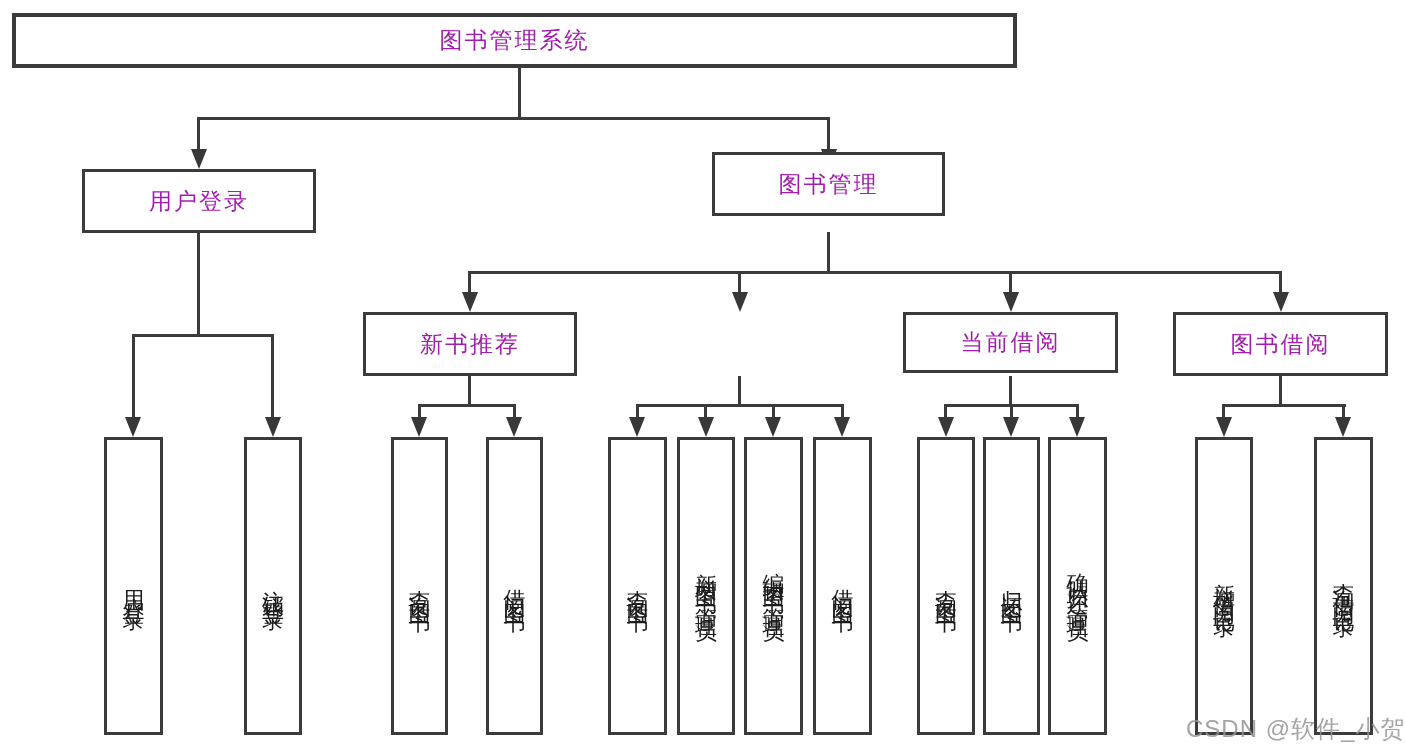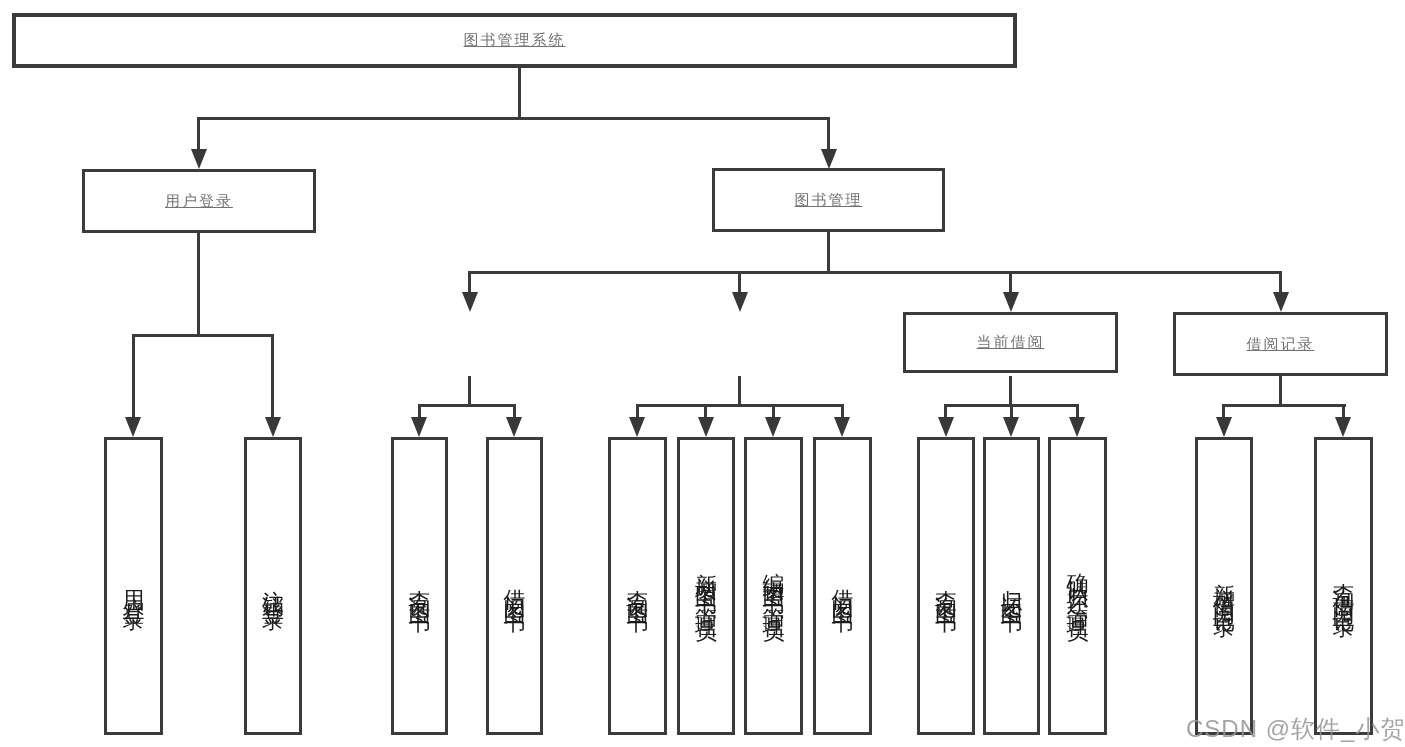--- a/index.html
+++ b/index.html
@@ -20,25 +20,24 @@
     position: absolute;
     box-sizing: border-box;
     border: 3px solid #3b3b3b;
     background: #ffffff;
     display: flex;
     align-items: center;
     justify-content: center;
   }
   .hnode.root { border-width: 4px; }
   .hnode span {
-    font-size: 15px;
+    font-size: 23px;
     letter-spacing: 2px;
-    color: #737373;
+    color: #a21caf;
     white-space: nowrap;
-    text-decoration: underline;
   }
   .vnode {
     position: absolute;
     box-sizing: border-box;
     border: 3px solid #3b3b3b;
     background: #ffffff;
     display: flex;
     align-items: center;
     justify-content: center;
   }
@@ -143,29 +142,32 @@
   <div class="arrow" style="left:1216px;top:417px;"></div>
   <div class="arrow" style="left:1335px;top:417px;"></div>
 
   <div class="hnode root" style="left:12px;top:13px;width:1005px;height:55px;">
     <span>图书管理系统</span>
   </div>
 
   <div class="hnode" style="left:82px;top:169px;width:234px;height:64px;">
     <span>用户登录</span>
   </div>
-  <div class="hnode" style="left:712px;top:168px;width:233px;height:64px;">
+  <div class="hnode" style="left:712px;top:152px;width:233px;height:64px;">
     <span>图书管理</span>
   </div>
 
+  <div class="hnode" style="left:363px;top:312px;width:214px;height:64px;">
+    <span>新书推荐</span>
+  </div>
   <div class="hnode" style="left:903px;top:312px;width:215px;height:61px;">
     <span>当前借阅</span>
   </div>
   <div class="hnode" style="left:1173px;top:312px;width:215px;height:64px;">
-    <span>借阅记录</span>
+    <span>图书借阅</span>
   </div>
 
   <div class="vnode" style="left:104px;top:437px;width:59px;height:298px;">
     <span>用户登录</span>
   </div>
   <div class="vnode" style="left:244px;top:437px;width:58px;height:298px;">
     <span>注销登录</span>
   </div>
 
   <div class="vnode" style="left:391px;top:437px;width:57px;height:298px;">

